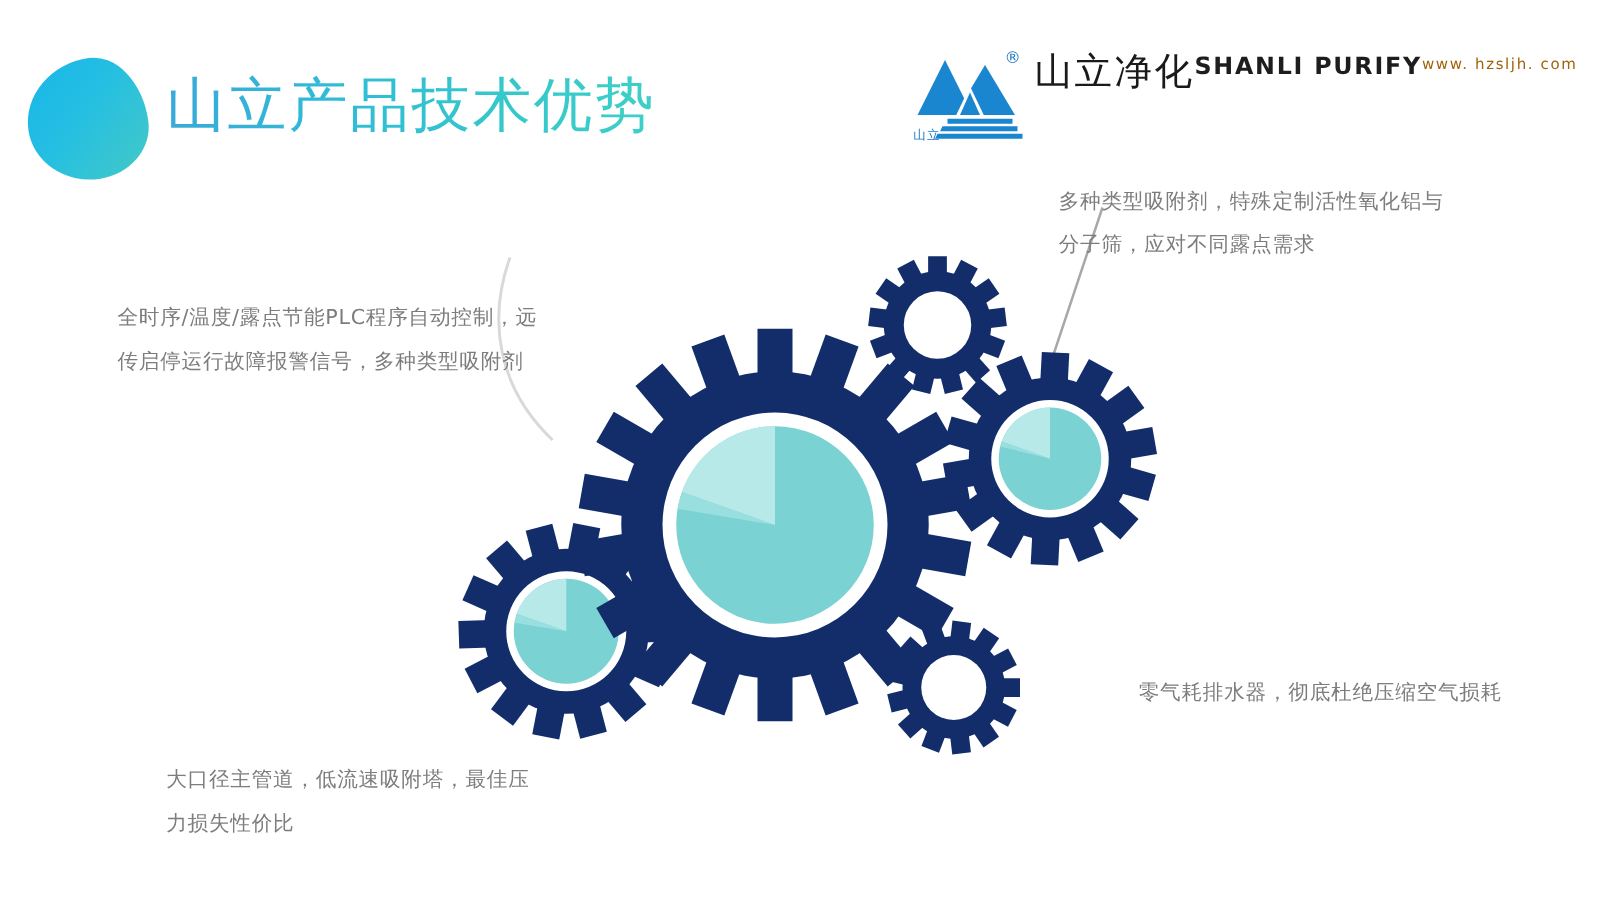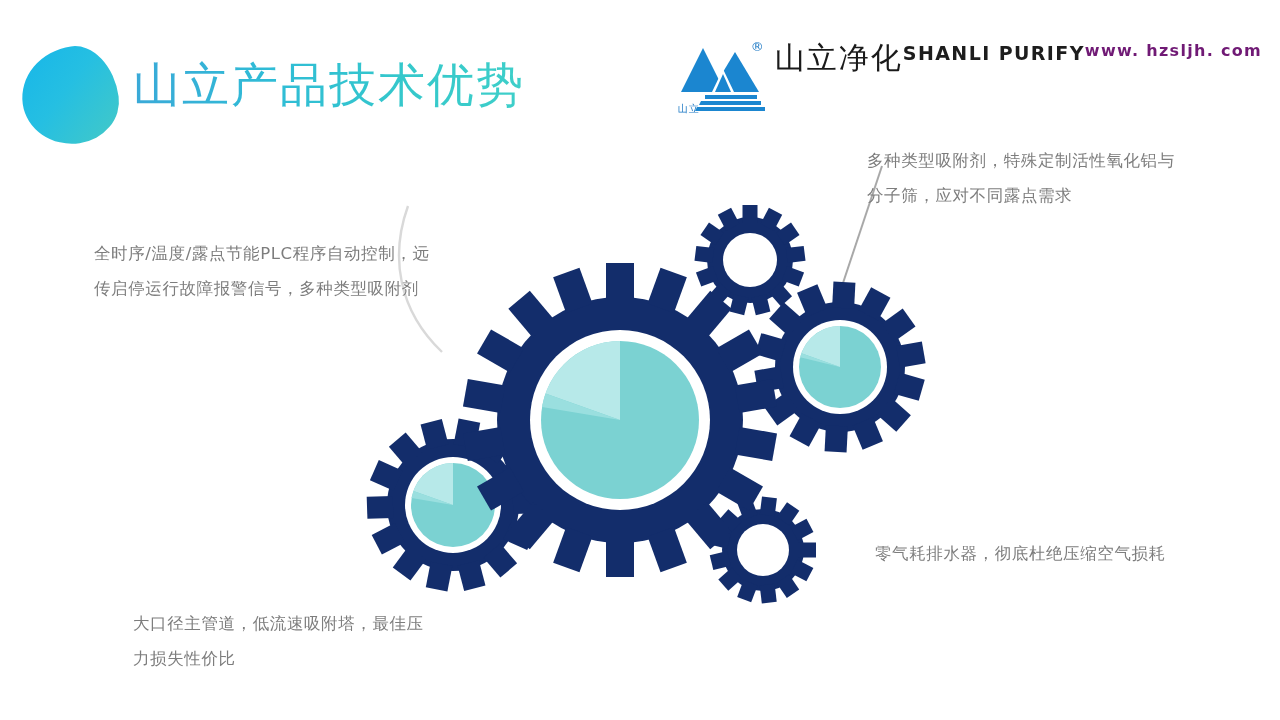--- a/index.html
+++ b/index.html
@@ -103,26 +103,25 @@
   }
   .brand-en {
     font-size: 19px;
     line-height: 20px;
     color: #1d1d1d;
     letter-spacing: 1.4px;
     font-weight: 700;
     margin-top: 1px;
   }
   .brand-url {
-    font-size: 16px;
+    font-size: 12px;
     line-height: 16px;
-    color: #701a75;
+    color: #a16207;
     letter-spacing: 1.3px;
     margin-top: 1px;
-    font-weight: bold;
   }
 
   
   .gear-stage {
     position: absolute;
     left: 330px;
     top: 160px;
     width: 620px;
     height: 460px;
   }
@@ -131,22 +130,22 @@
   
   .callout {
     position: absolute;
     color: #7d7d7d;
     font-size: 16.5px;
     line-height: 35px;
     letter-spacing: 0.6px;
     font-family: "DejaVu Sans", "Liberation Sans", sans-serif;
   }
   .callout-tl { left: 94px;  top: 236px; width: 352px; }
-  .callout-tr { left: 867px; top: 143px; width: 320px; }
-  .callout-br { left: 875px; top: 536px; width: 318px; font-family: Liberation Serif, serif; }
+  .callout-tr { left: 847px; top: 143px; width: 320px; }
+  .callout-br { left: 911px; top: 536px; width: 318px; font-family: Liberation Serif, serif; }
   .callout-bl { left: 133px; top: 606px; width: 300px; }
 </style>
 </head>
 <body>
 
 <div class="slide">
 
   <div class="header-blob"></div>
   <div class="page-title">山立产品技术优势</div>
 

